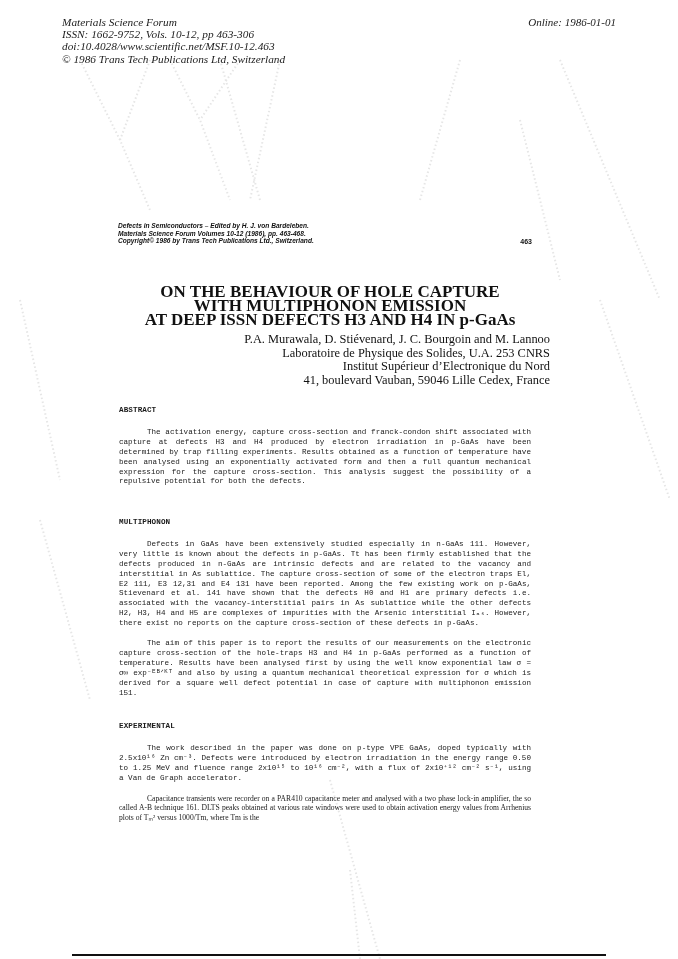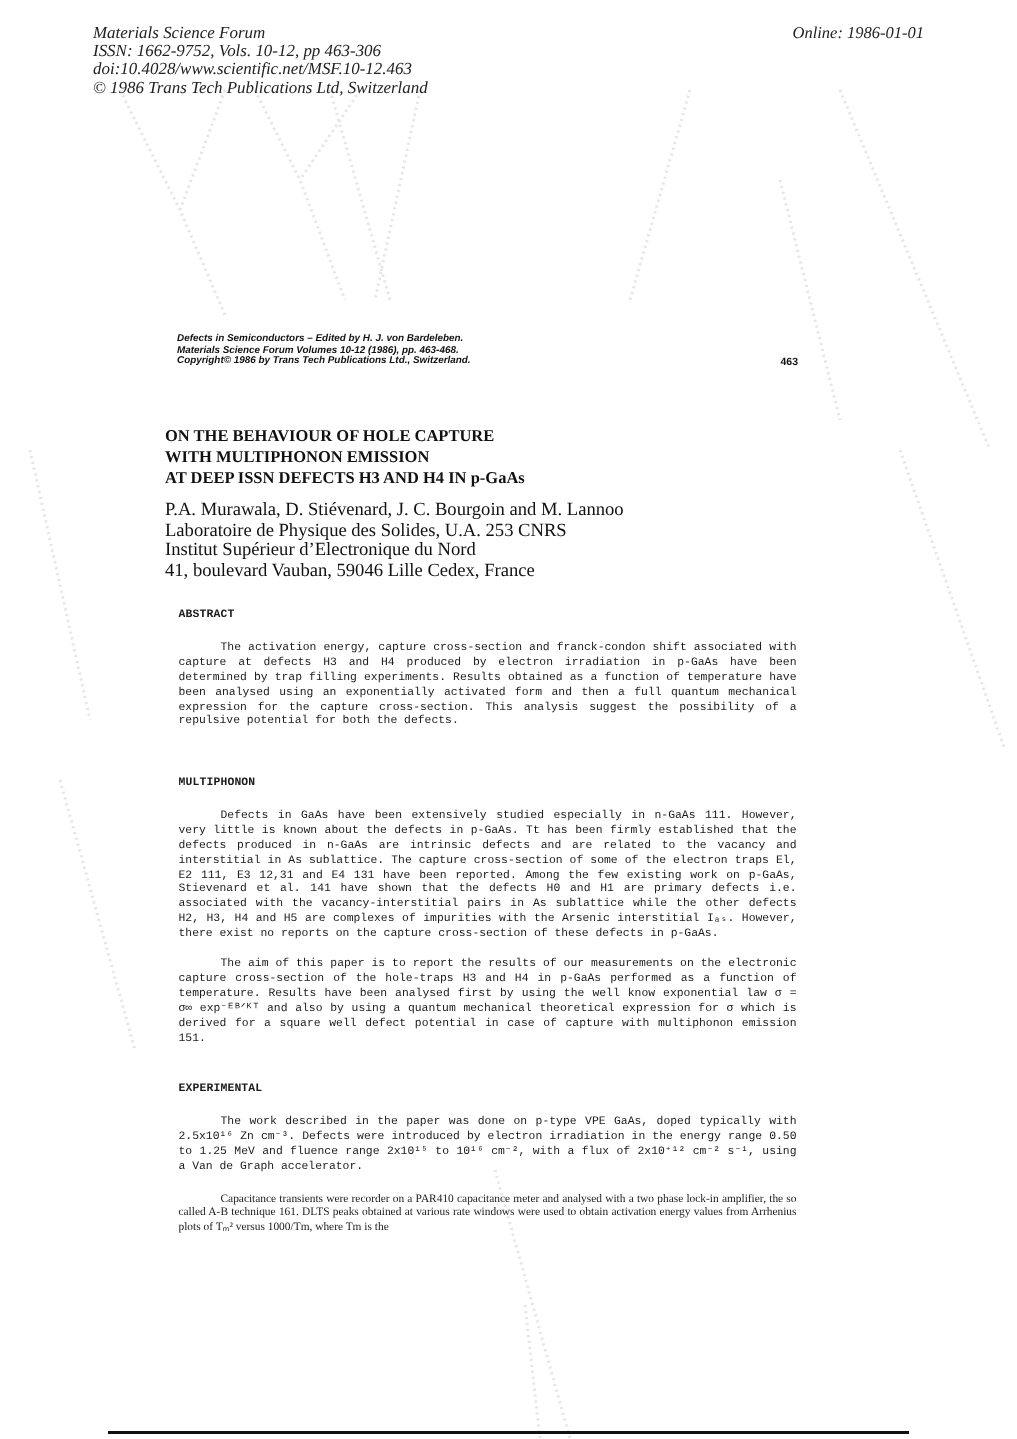--- a/index.html
+++ b/index.html
@@ -6,22 +6,22 @@
     body { width: 678px; height: 959px; position: relative; overflow: hidden; color: #111; }
 
     .watermark { position: absolute; left: 0; top: 0; width: 678px; height: 959px; pointer-events: none; }
 
     .meta-left { position: absolute; left: 62px; top: 16px; font-family: "Liberation Serif", serif; font-style: italic; font-size: 11.3px; line-height: 12.2px; color: #222; }
     .meta-right { position: absolute; right: 62px; top: 16px; font-family: "Liberation Serif", serif; font-style: italic; font-size: 11px; color: #222; }
 
     .orig-header { position: absolute; left: 118px; top: 222px; width: 414px; font-family: "Liberation Sans", sans-serif; font-weight: bold; font-style: italic; font-size: 6.6px; line-height: 7.6px; color: #111; }
     .orig-pagenum { position: absolute; right: 146px; top: 238px; font-family: "Liberation Sans", sans-serif; font-weight: bold; font-size: 7px; color: #111; }
 
-    .title { position: absolute; left: 110px; top: 285px; width: 440px; font-family: "Liberation Serif", serif; font-weight: bold; font-size: 11px; line-height: 13.8px; color: #111; }
-    .authors { position: absolute; left: 110px; top: 333px; width: 440px; text-align: left; font-family: "Liberation Serif", serif; font-size: 12.4px; line-height: 13.6px; color: #111; }
+    .title { position: absolute; left: 110px; top: 285px; width: 440px; text-align: center; font-family: "Liberation Serif", serif; font-weight: bold; font-size: 17px; line-height: 13.8px; color: #111; }
+    .authors { position: absolute; left: 110px; top: 333px; width: 440px; text-align: right; font-family: "Liberation Serif", serif; font-size: 12.4px; line-height: 13.6px; color: #111; }
 
     .section { position: absolute; left: 119px; width: 412px; font-family: "Liberation Mono", monospace; font-size: 7.6px; line-height: 9.9px; color: #1a1a1a; }
     .section h2 { margin: 0; font-weight: bold; font-size: 7.6px; letter-spacing: 0.1px; }
     .section p { margin: 0; text-align: justify; text-indent: 28px; }
 
     .bottom-rule { position: absolute; left: 72px; top: 954px; width: 534px; height: 2px; background: #111; }
   </style>
 </head>
 <body>
 

